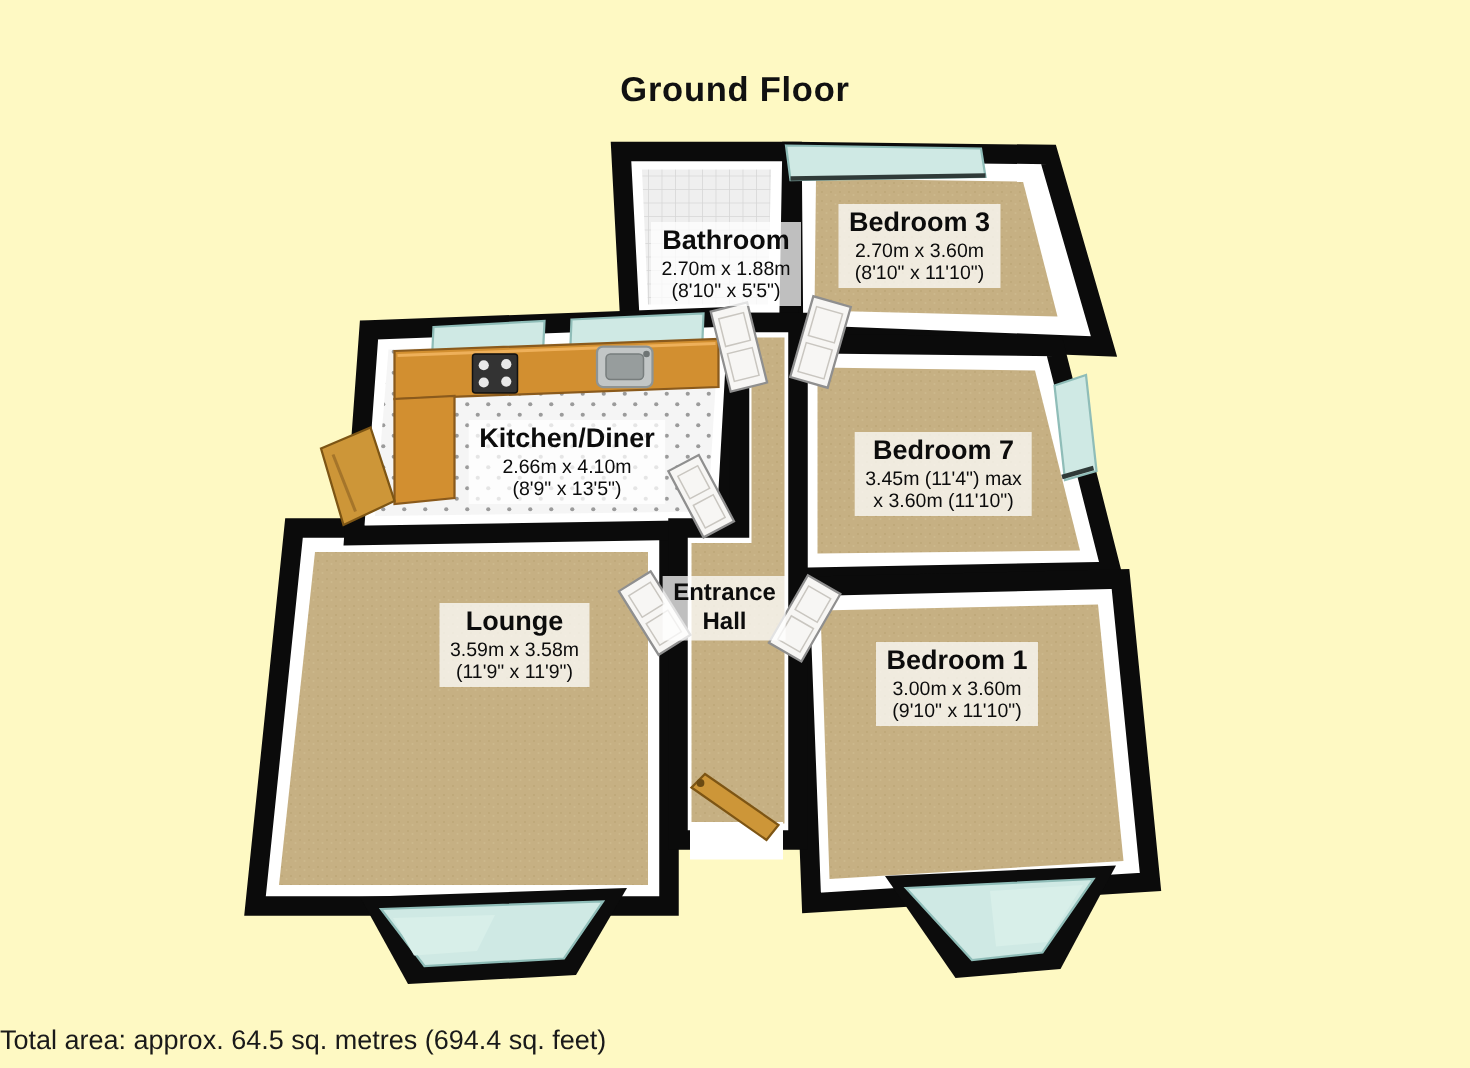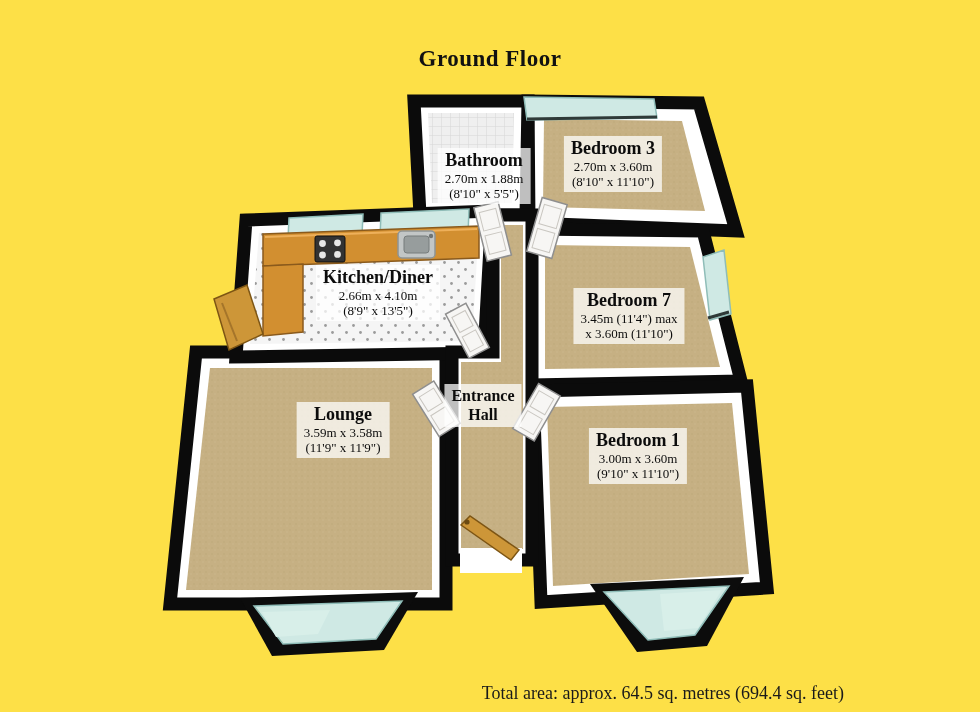--- a/index.html
+++ b/index.html
@@ -1,23 +1,23 @@
 <!DOCTYPE html>
 <html><head>
 <meta charset="utf-8">
 <style>
   html,body{margin:0;padding:0;background:#fff;}
   body{width:980px;height:712px;font-family:"Liberation Sans", sans-serif;-webkit-font-smoothing:antialiased;}
-  .stage{position:relative;width:980px;height:712px;background:#fde047;overflow:hidden;font-family:Liberation Serif, serif;}
+  .stage{position:relative;width:980px;height:712px;background:#fef9c3;overflow:hidden;}
 
   .title-block{position:absolute;left:0;top:46px;width:980px;text-align:center;pointer-events:none;}
   .title{font-size:23px;font-weight:bold;color:#111;letter-spacing:.5px;}
   .subtitle{font-size:13px;color:#222;margin-top:2px;}
 
-  .footer{position:absolute;left:0;top:683px;width:844px;text-align:right;font-size:18px;color:#1a1a1a;}
+  .footer{position:absolute;left:0;top:683px;width:844px;text-align:left;font-size:18px;color:#1a1a1a;}
 
   svg{position:absolute;left:0;top:0;}
 
   .wall{fill:#ffffff;stroke:#0b0b0b;stroke-width:13;stroke-linejoin:miter;}
   .glass{fill:#cfe9e4;stroke:#8fbdb8;stroke-width:1.5;}
   .sill{stroke:#2f3a38;stroke-width:3;fill:none;}
   .door-white{fill:#f7f6f4;stroke:#8f8f8f;stroke-width:1.5;}
   .door-panel{stroke:#c9c6c0;stroke-width:1;fill:none;}
   .wood{fill:#cd9638;stroke:#7d5514;stroke-width:1.5;}
   .counter{fill:#d28f30;stroke:#8a5a1c;stroke-width:1.5;}
@@ -181,21 +181,21 @@
     <div class="rdim">2.70m x 1.88m</div>
     <div class="rdim">(8'10" x 5'5")</div>
   </div>
 
   <div class="room-label" style="left:613px;top:136px;">
     <div class="rname">Bedroom 3</div>
     <div class="rdim">2.70m x 3.60m</div>
     <div class="rdim">(8'10" x 11'10")</div>
   </div>
 
-  <div class="room-label" style="left:378px;top:265px;">
+  <div class="room-label" style="left:378px;top:280px;">
     <div class="rname">Kitchen/Diner</div>
     <div class="rdim">2.66m x 4.10m</div>
     <div class="rdim">(8'9" x 13'5")</div>
   </div>
 
   <div class="room-label" style="left:629px;top:288px;">
     <div class="rname">Bedroom 7</div>
     <div class="rdim">3.45m (11'4") max</div>
     <div class="rdim">x 3.60m (11'10")</div>
   </div>

